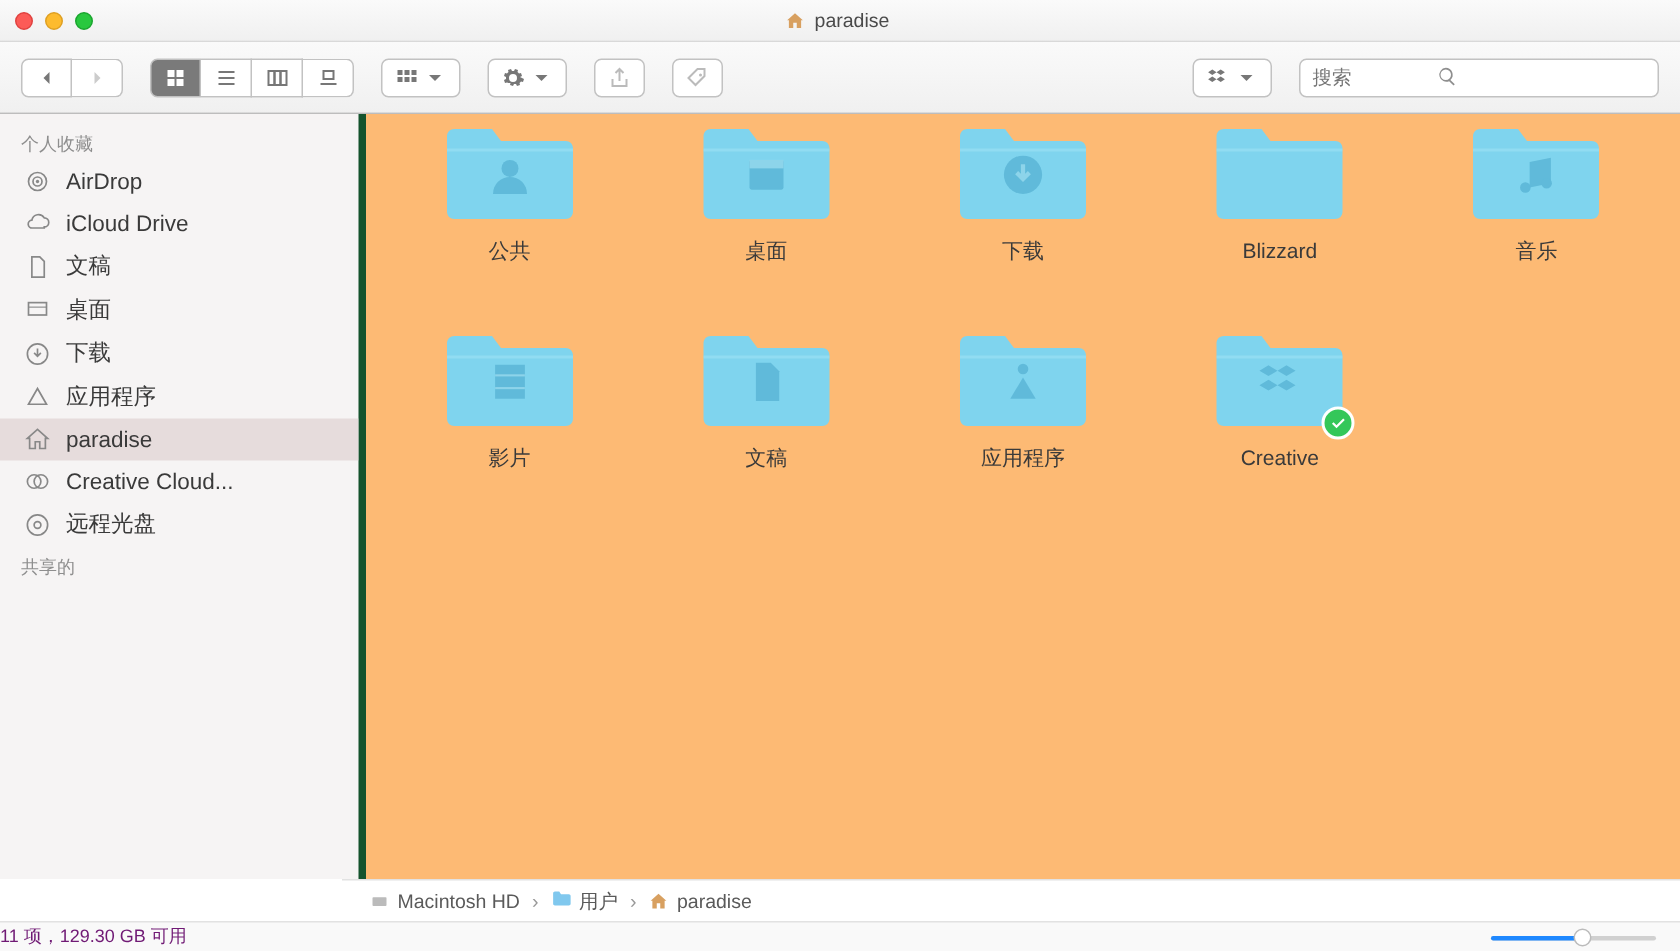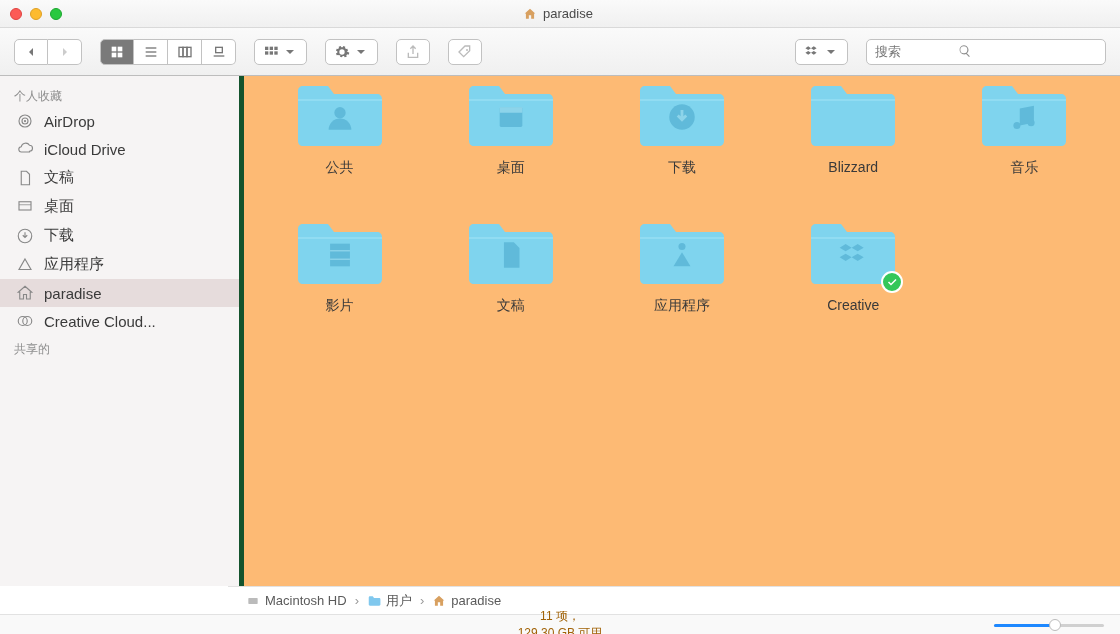--- a/index.html
+++ b/index.html
@@ -48,21 +48,21 @@
 .flabel{font-size:14px; color:#3a3a3a;}
 .badge-check{position:absolute; right:-4px; bottom:-4px; width:22px; height:22px; background:#34c759; border-radius:50%; border:2px solid #fff; display:flex;align-items:center;justify-content:center;}
 .badge-check svg{width:12px;height:12px;fill:#fff;}
 
 
 .pathbar{height:28px; border-top:1px solid #e2e2e2; display:flex; align-items:center; padding:0 18px; font-size:13px; color:#5a5a5a; gap:8px; margin-left:228px;}
 .pathbar svg{width:14px;height:14px;}
 .path-sep{color:#999;}
 
 
-.statusbar{height:20px; background:#f9f9f9; border-top:1px solid #e2e2e2; display:flex; align-items:center; justify-content:center; font-size:12px; color:#a16207; position:relative;flex-direction:column;}
+.statusbar{height:20px; background:#f9f9f9; border-top:1px solid #e2e2e2; display:flex; align-items:center; justify-content:flex-start; font-size:12px; color:#701a75; position:relative;}
 .slider{position:absolute; right:16px; top:4px; width:110px; height:12px; display:flex; align-items:center;}
 .slider-track{width:100%; height:3px; background:#d0d0d0; border-radius:2px; position:relative;}
 .slider-fill{position:absolute; left:0; top:0; height:3px; width:55%; background:#1e88ff; border-radius:2px;}
 .slider-knob{position:absolute; left:55%; top:-5px; width:12px; height:12px; background:#fff; border:1px solid #bbb; border-radius:50%; transform:translateX(-50%);}
 
 .folder-glyph{position:absolute; left:50%; top:55%; transform:translate(-50%,-50%);}
 .folder-glyph svg{width:34px;height:34px; fill:#5db8d8; opacity:.9;}
 </style>
 </head>
 <body>
@@ -251,20 +251,27 @@
         </svg>
         <span>paradise</span>
       </div>
       <div class="side-item">
         <svg viewBox="0 0 24 24">
           <circle cx="9" cy="12" r="6" fill="none" stroke="#888" stroke-width="1.5"></circle>
           <circle cx="15" cy="12" r="6" fill="none" stroke="#888" stroke-width="1.5"></circle>
         </svg>
         <span>Creative Cloud...</span>
       </div>
+      <div class="side-item">
+        <svg viewBox="0 0 24 24">
+          <circle cx="12" cy="12" r="9" fill="none" stroke="#888" stroke-width="1.5"></circle>
+          <circle cx="12" cy="12" r="3" fill="none" stroke="#888" stroke-width="1.5"></circle>
+        </svg>
+        <span>远程光盘</span>
+      </div>
       <div class="side-head">共享的</div>
     </div>
   <div class="content">
     <div class="grid" id="grid">
         <div class="item">
           <div class="folder"><svg viewBox="0 0 92 72">
               <path fill="#7fd4ee" d="M4 12c0-3 2-5 5-5h25l6 8h43c3 0 5 2 5 5v42c0 3-2 5-5 5H9c-3 0-5-2-5-5z"></path>
               <path fill="#a3e3f5" d="M4 20h84v2H4z" opacity=".5"></path>
             </svg><div class="folder-glyph"><svg viewBox="0 0 24 24">
                 <circle cx="12" cy="9" r="4"></circle>
@@ -358,21 +365,21 @@
 </div>
 
 <div class="pathbar" id="pathbar">
     <span style="display: flex; align-items: center; gap: 5px;">
       <svg viewBox="0 0 24 24">
         <rect x="4" y="7" width="16" height="10" rx="1" fill="#bbb"></rect>
       </svg>
       <span>Macintosh HD</span>
     </span>
     <span class="path-sep">›</span>
-    <span style="display: flex; align-items: center; gap: 5px;">
+    <span style="display: flex; align-items: flex-start; gap: 5px;">
       <svg viewBox="0 0 24 24">
         <path fill="#80c8ee" d="M3 6c0-1 1-2 2-2h5l2 3h9c1 0 2 1 2 2v9c0 1-1 2-2 2H5c-1 0-2-1-2-2z"></path>
       </svg>
       <span>用户</span>
     </span>
     <span class="path-sep">›</span>
     <span style="display: flex; align-items: center; gap: 5px;">
       <svg viewBox="0 0 24 24">
         <path fill="#d8a060" d="M12 3l9 8h-2v9h-5v-6H10v6H5v-9H3z"></path>
       </svg>

